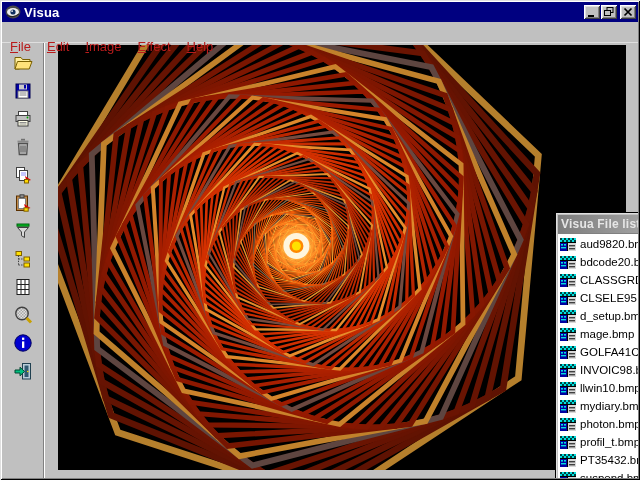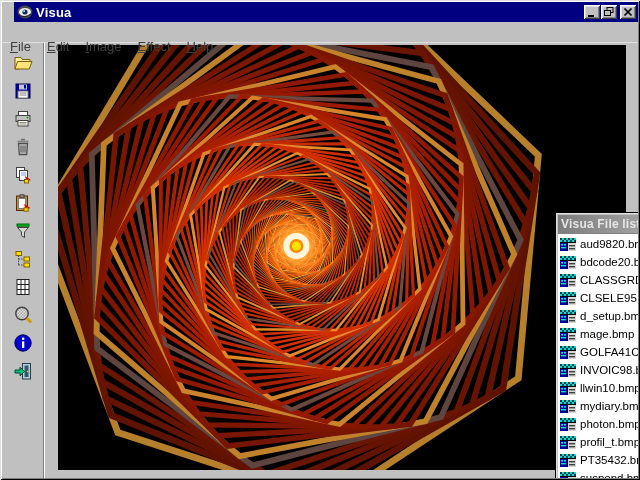--- a/index.html
+++ b/index.html
@@ -12,36 +12,36 @@
   
   .frame{
     position:absolute;inset:0;
     box-shadow:
       inset 1px 1px 0 #dfdfdf, inset -1px -1px 0 #000,
       inset 2px 2px 0 #fff,   inset -2px -2px 0 #808080;
     pointer-events:none;z-index:50;
   }
   .titlebar{
     position:absolute;top:2px;left:2px;right:2px;height:20px;
-    background:#000080;display:flex;align-items:center;padding:0 2px;z-index:10;margin-left:12px;
+    background:#000080;display:flex;align-items:center;padding:0 2px;z-index:10;
   }
   .titlebar .app-icon{width:16px;height:16px;margin:0 3px 0 1px;flex:0 0 auto;}
   .titlebar .title{color:#fff;font-weight:bold;font-size:13px;letter-spacing:.2px;flex:1 1 auto;}
   .winbtn{
     width:16px;height:14px;background:#c0c0c0;margin-left:1px;flex:0 0 auto;
     box-shadow:inset 1px 1px 0 #fff, inset -1px -1px 0 #404040, inset 2px 2px 0 #dfdfdf, inset -2px -2px 0 #808080;
     display:flex;align-items:center;justify-content:center;
   }
   .winbtn.close{margin-left:3px;}
   .menubar{
     position:absolute;top:22px;left:2px;right:2px;height:20px;
     background:#c0c0c0;display:flex;align-items:center;font-size:13px;z-index:9;
     border-bottom:1px solid #dfdfdf;
   }
-  .menubar .mitem{padding:0 8px;line-height:19px;color:#404040;margin-top:28px;}
+  .menubar .mitem{padding:0 8px;line-height:19px;color:#b91c1c;margin-top:28px;}
   .menubar .mitem u{text-decoration:underline;}
   .client{
     position:absolute;top:43px;left:2px;right:2px;bottom:2px;background:#c0c0c0;overflow:hidden;
   }
   .toolbar{
     position:absolute;left:0;top:0;bottom:0;width:41px;background:#c0c0c0;
     border-right:1px solid #808080;box-shadow:1px 0 0 #fff;
     display:flex;flex-direction:column;align-items:center;padding-top:8px;z-index:5;
   }
   .tbtn{

